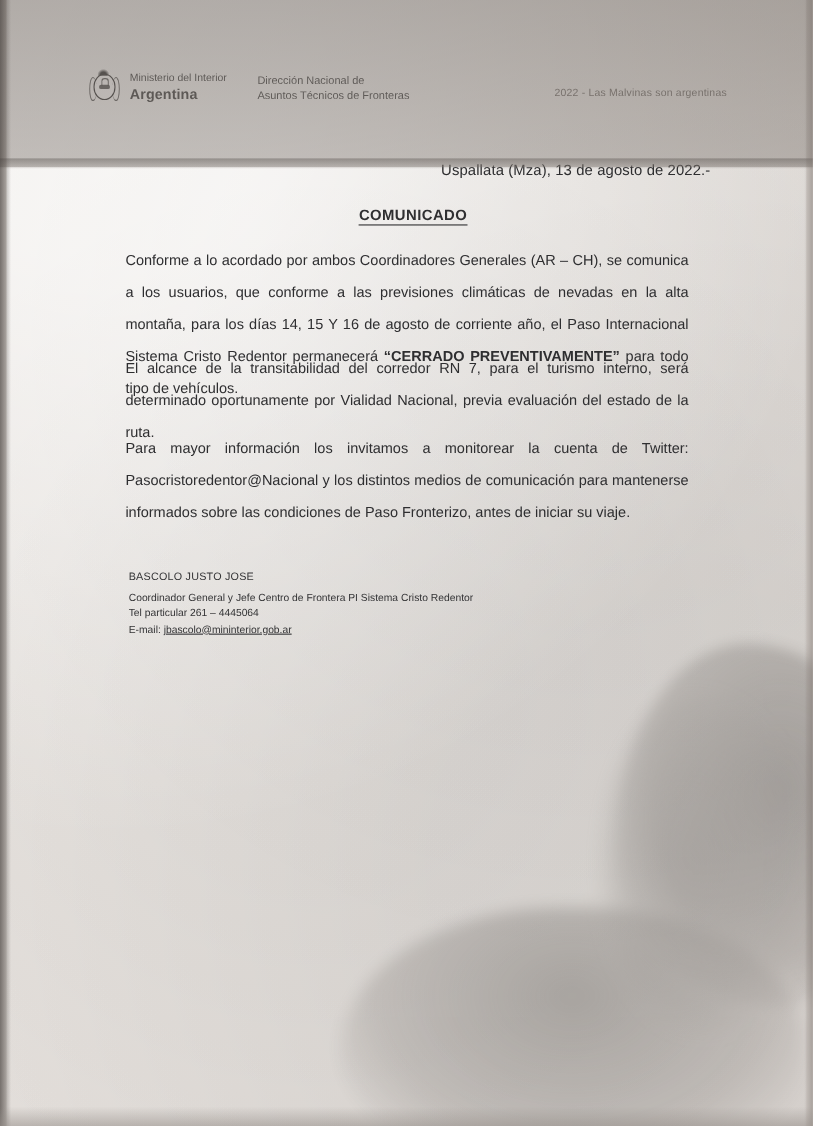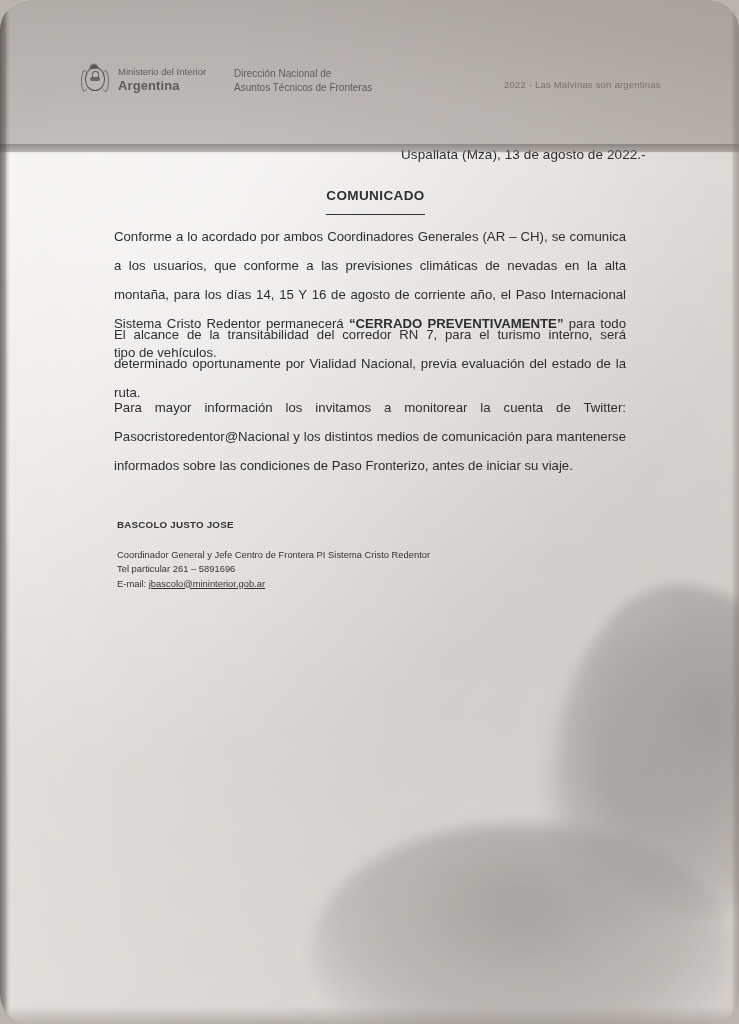--- a/index.html
+++ b/index.html
@@ -14,21 +14,20 @@
     font-family: "Liberation Sans", sans-serif;
   }
 
   
   .photo {
     position: relative;
     width: 739px;
     height: 1024px;
     background: #cfc9c4;
     overflow: hidden;
-    border-radius: 30px;
   }
 
   .sheet {
     position: absolute;
     left: 6px;
     top: 0px;
     width: 727px;
     height: 1024px;
     background:
       radial-gradient(ellipse at 30% 20%, #f2efec 0%, #eae6e2 45%, #dfdad6 100%);
@@ -231,21 +230,21 @@
     left: 0;
     top: 188px;
     width: 739px;
     text-align: center;
     font-size: 13.5px;
     font-weight: bold;
     letter-spacing: .4px;
   }
   .title span {
     border-bottom: 1.3px solid #2f2f31;
-    padding-bottom: 11px;
+    padding-bottom: 1px;
   }
 
   .para {
     position: absolute;
     left: 108px;
     width: 512px;
     font-size: 13.2px;
     line-height: 29px;
     text-align: justify;
     color: #2e2e30;
@@ -258,24 +257,24 @@
   
   .sign {
     position: absolute;
     left: 111px;
     top: 518px;
     font-size: 9.4px;
     line-height: 14.5px;
     color: #333335;
   }
   .sign .name {
-    font-weight: bold;
+    font-weight: normal;
     font-size: 9.8px;
     letter-spacing: .2px;
-    margin-bottom: 15px;
+    margin-bottom: 3px;
   }
   .sign .mail u { text-decoration: underline; }
 
   .lnk { text-decoration: none; color: inherit; }
 </style>
 </head>
 <body>
 
 <div class="photo">
 
@@ -310,21 +309,21 @@
 
       <div class="para p1"><span>Conforme a lo acordado por ambos Coordinadores Generales (AR – CH), se comunica a los usuarios, que conforme a las previsiones climáticas  de nevadas en la alta montaña, para los días 14, 15 Y 16 de agosto de corriente año, el Paso Internacional  Sistema Cristo Redentor permanecerá </span><b>“CERRADO PREVENTIVAMENTE”</b><span> para todo tipo de vehículos.</span></div>
 
       <div class="para p2">El alcance de la transitabilidad del corredor RN 7, para el turismo interno, será determinado oportunamente por Vialidad Nacional, previa evaluación del estado de la ruta.</div>
 
       <div class="para p3"><span>Para mayor información los invitamos a monitorear la cuenta de Twitter: </span><span class="lnk">Pasocristoredentor@Nacional</span><span> y los distintos medios de comunicación para mantenerse informados sobre las condiciones de Paso Fronterizo, antes de iniciar su viaje.</span></div>
 
       <div class="sign">
         <div class="name">BASCOLO JUSTO JOSE</div>
         <div>Coordinador General y Jefe Centro de Frontera PI Sistema Cristo Redentor</div>
-        <div>Tel particular 261 – 5891696</div>
+        <div>Tel particular 261 – 4445064</div>
         <div class="mail"><span>E-mail: </span><u>jbascolo@mininterior.gob.ar</u></div>
       </div>
 
     </div>
   </div>
 
   <div class="hand-shadow">
     <div class="blob1"></div>
     <div class="blob2"></div>
     <div class="blob3"></div>

